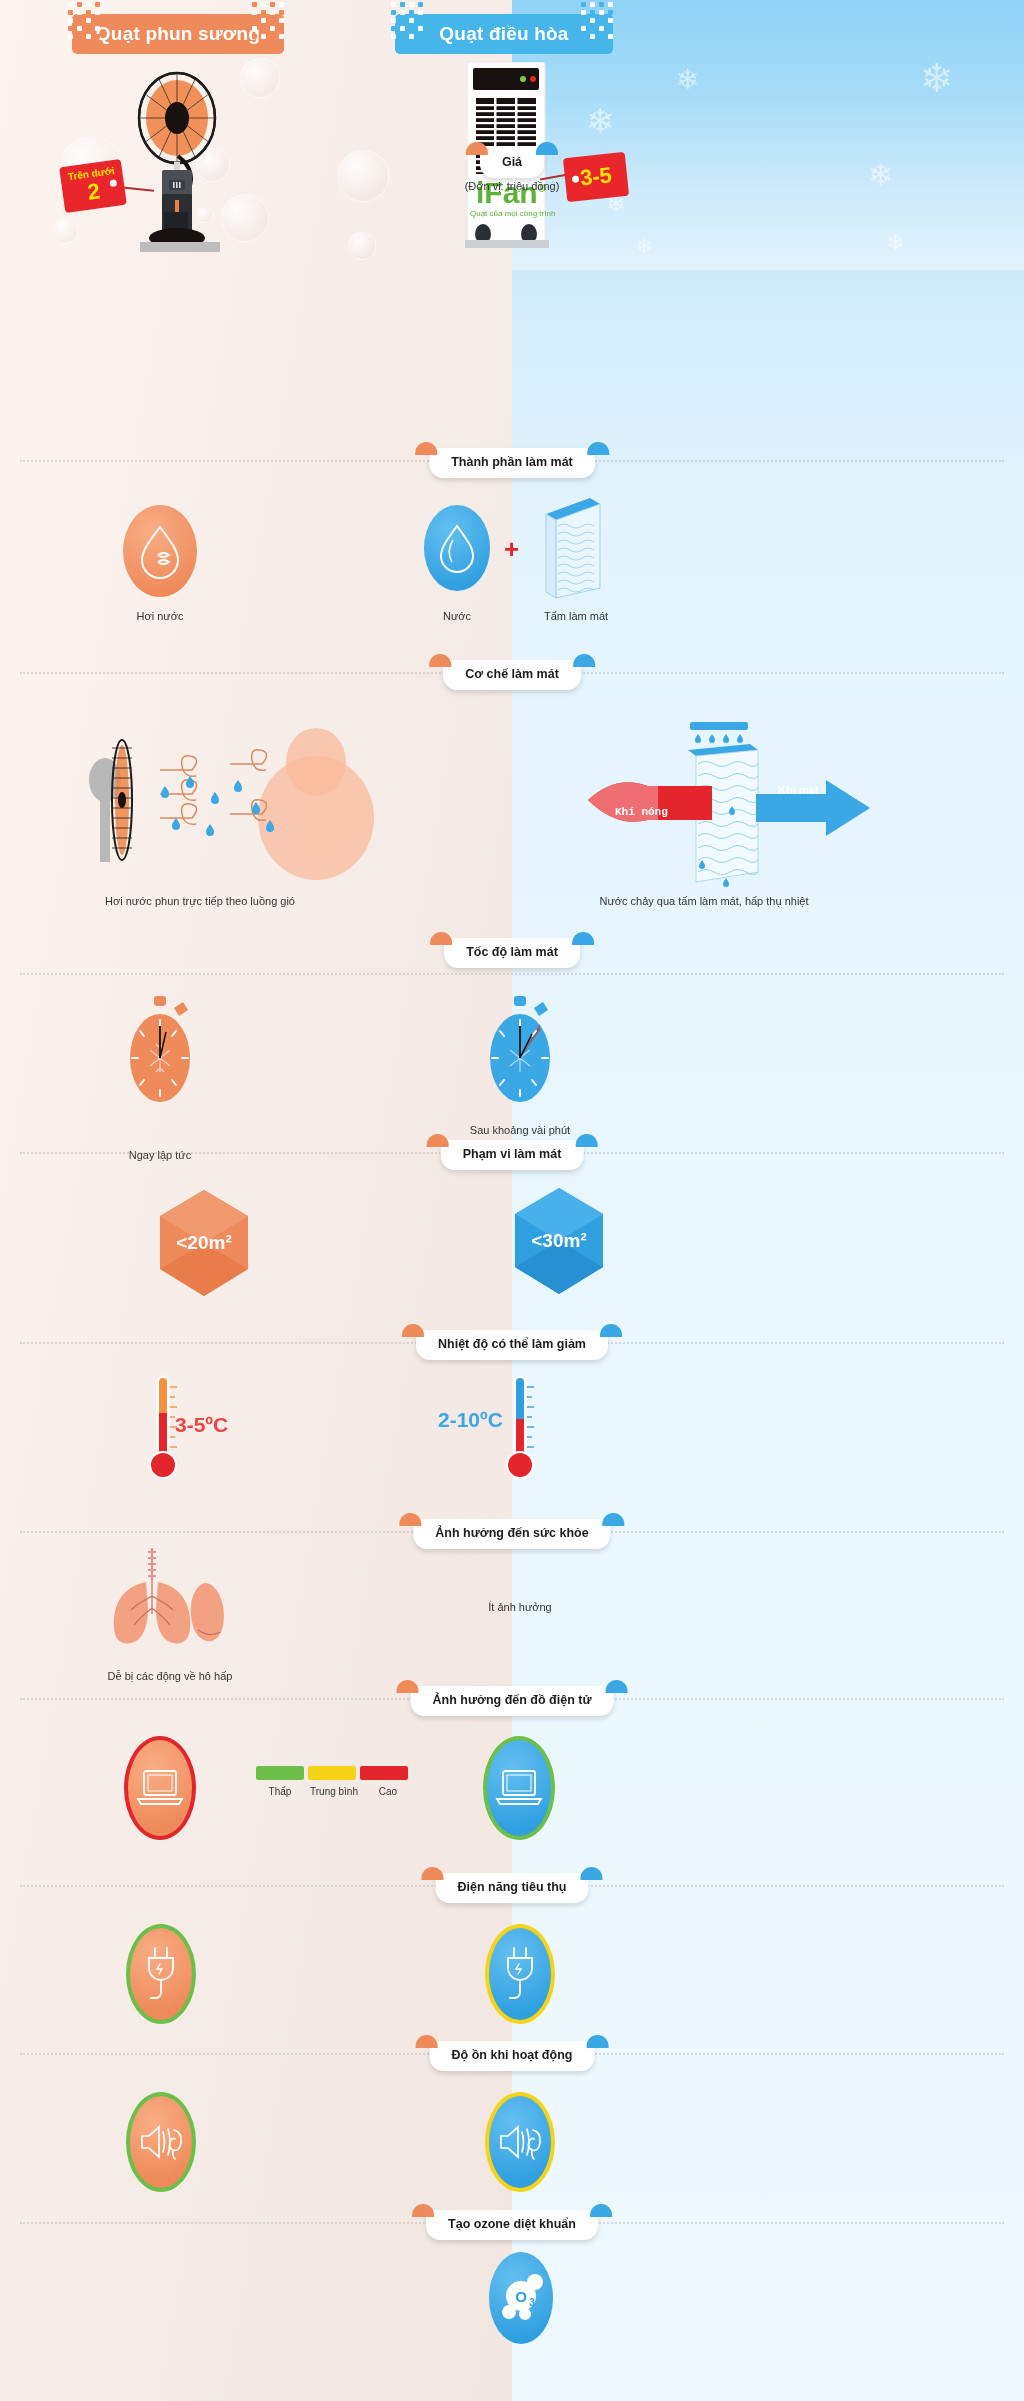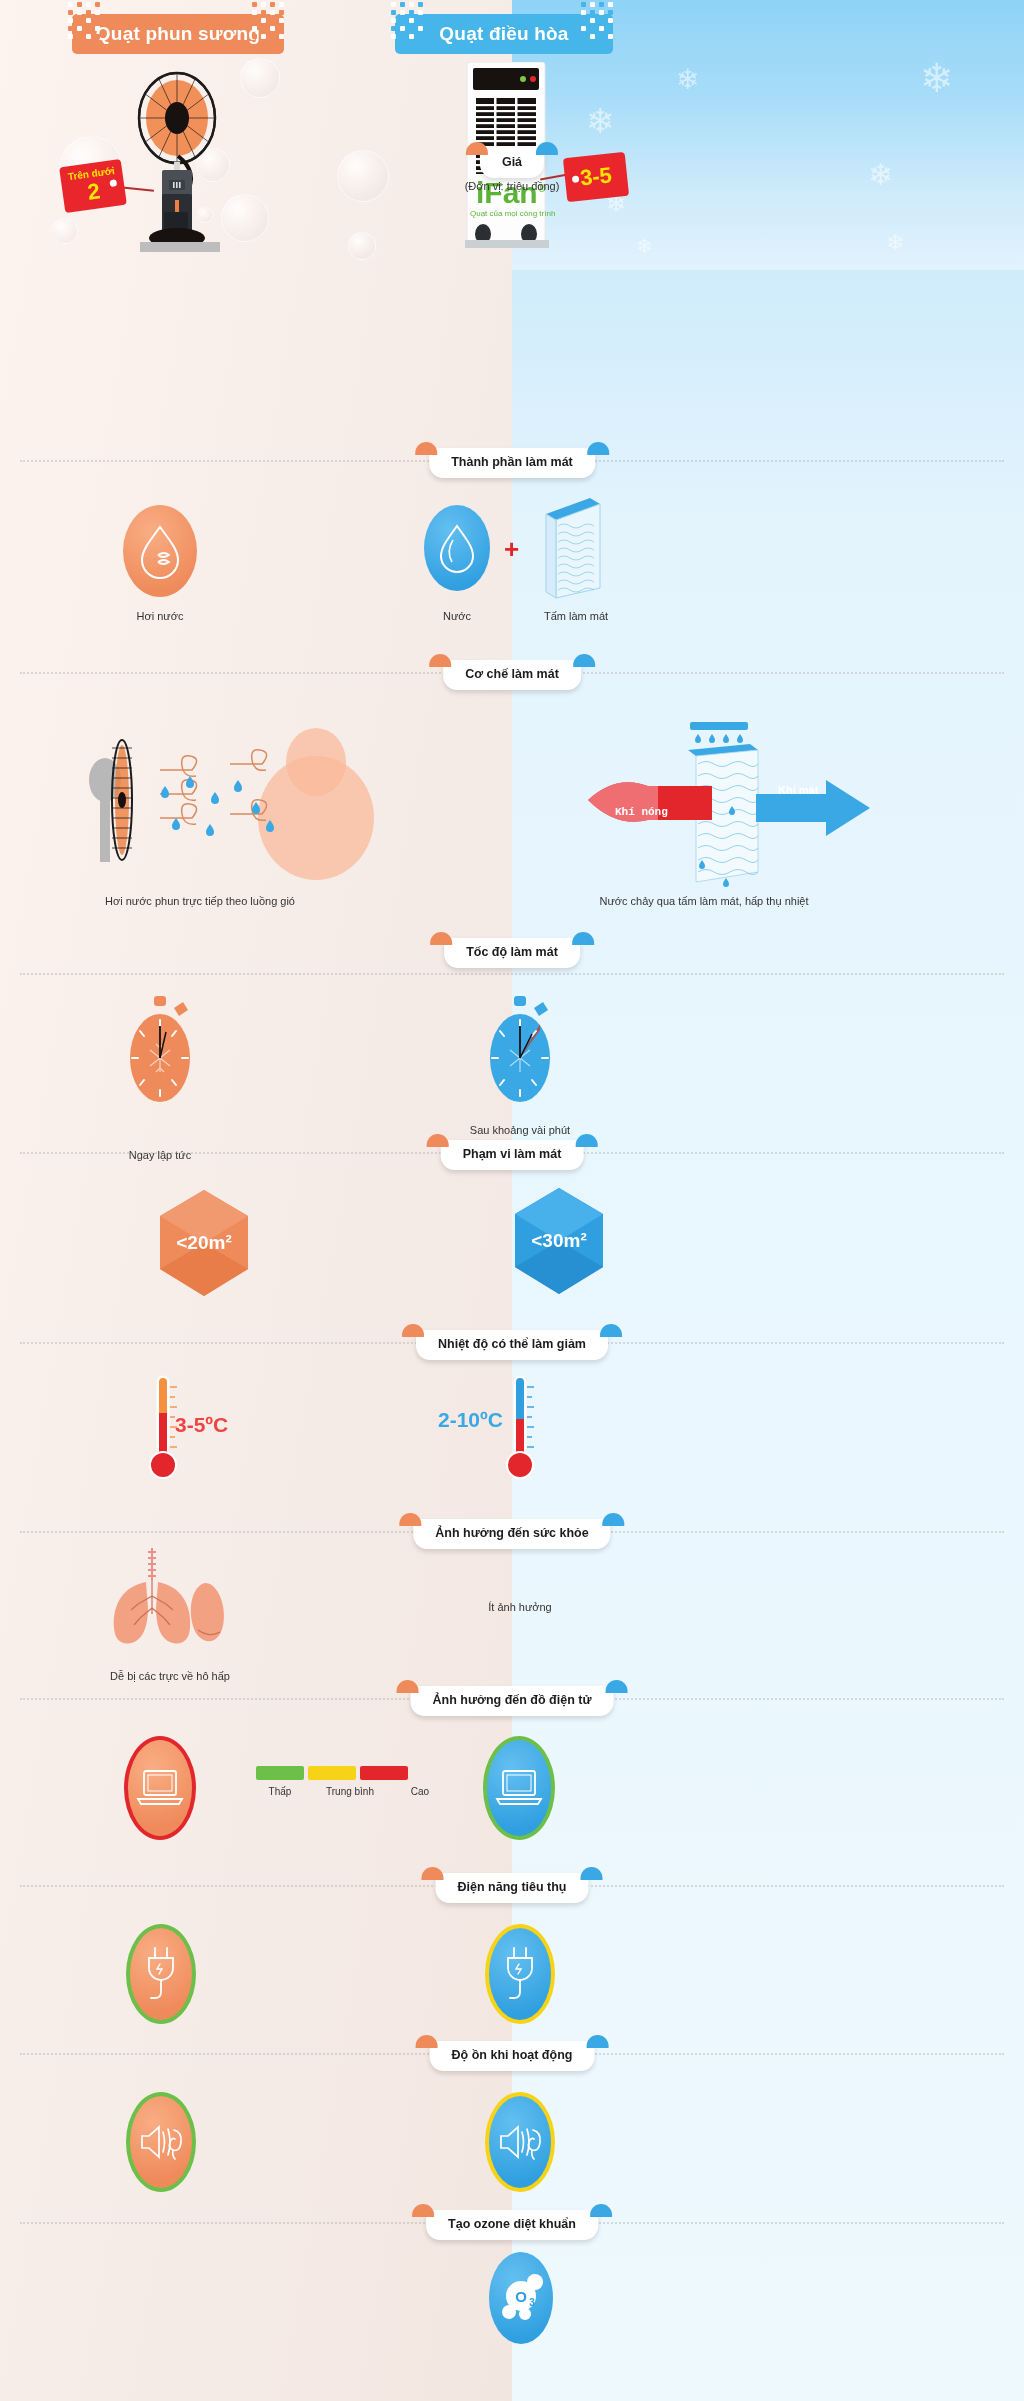--- a/index.html
+++ b/index.html
@@ -120,21 +120,21 @@
   }
   .hex svg { position:absolute; left:0; top:0; }
 
   
   .thermo { position:absolute; }
   .temp-label { position:absolute; font-size: 21px; font-weight: bold; }
 
   
   .legend { position:absolute; display:flex; gap:4px; }
   .legend b { display:block; width:48px; height:14px; border-radius:2px; }
-  .legend-cap { position:absolute; display:flex; gap:22px; font-size:10px; color:#333; }
+  .legend-cap { position:absolute; display:flex; gap:6px; font-size:10px; color:#333; }
   .ifan-text { position:absolute; color:#5cb338; font-weight:bold; }
 </style>
 </head>
 <body>
 
 <div class="page">
 
   <div class="bg-left"></div>
   <div class="bg-right"></div>
   <div class="bg-right-top"></div>
@@ -578,21 +578,21 @@
     </g>
     <path d="M52 36 C 30 40, 18 58, 20 82 C 21 96, 30 100, 40 96 C 50 92, 54 78, 54 62 Z" fill="#f2a183"></path>
     <path d="M64 36 C 86 40, 98 58, 96 82 C 95 96, 86 100, 76 96 C 66 92, 62 78, 62 62 Z" fill="#f2a183"></path>
     <g stroke="#cf6f55" stroke-width="1.2" fill="none">
       <path d="M58 34 v34 M58 50 l-14 8 M58 62 l-12 10 M58 50 l14 8 M58 62 l12 10"></path>
       <path d="M44 58 l-7 6 M46 72 l-6 7 M72 58 l7 6 M70 72 l6 7"></path>
     </g>
     <path d="M108 38 C 98 44, 95 60, 98 76 C 101 92, 112 98, 120 94 C 130 89, 132 70, 128 56 C 125 44, 116 34, 108 38 Z" fill="#f2a183"></path>
     <path d="M104 84 q12 8 22 2" stroke="#cf6f55" stroke-width="1.2" fill="none"></path>
   </svg>
-  <div class="cap" style="left:60px;top:1670px;width:220px;">Dễ bị các trực về hô hấp</div>
+  <div class="cap" style="left:60px;top:1670px;width:220px;">Dễ bị các động về hô hấp</div>
   <div class="cap" style="left:455px;top:1601px;width:130px;">Ít ảnh hưởng</div>
 
   <div class="divider" style="top:1698px;"></div>
   <div class="chip" style="top:1686px;"><span>Ảnh hưởng đến đồ điện tử</span></div>
 
   <div class="ell ell-orange ring-red" style="left:124px;top:1736px;width:72px;height:104px;">
     <svg width="48" height="38" viewBox="0 0 48 38">
       <rect x="8" y="2" width="32" height="24" rx="2" fill="none" stroke="#fff" stroke-width="1.8"></rect>
       <rect x="12" y="6" width="24" height="16" fill="none" stroke="#fff" stroke-width="1"></rect>
       <path d="M2 30 h44 l-3 5 h-38z" fill="none" stroke="#fff" stroke-width="1.8"></path>

